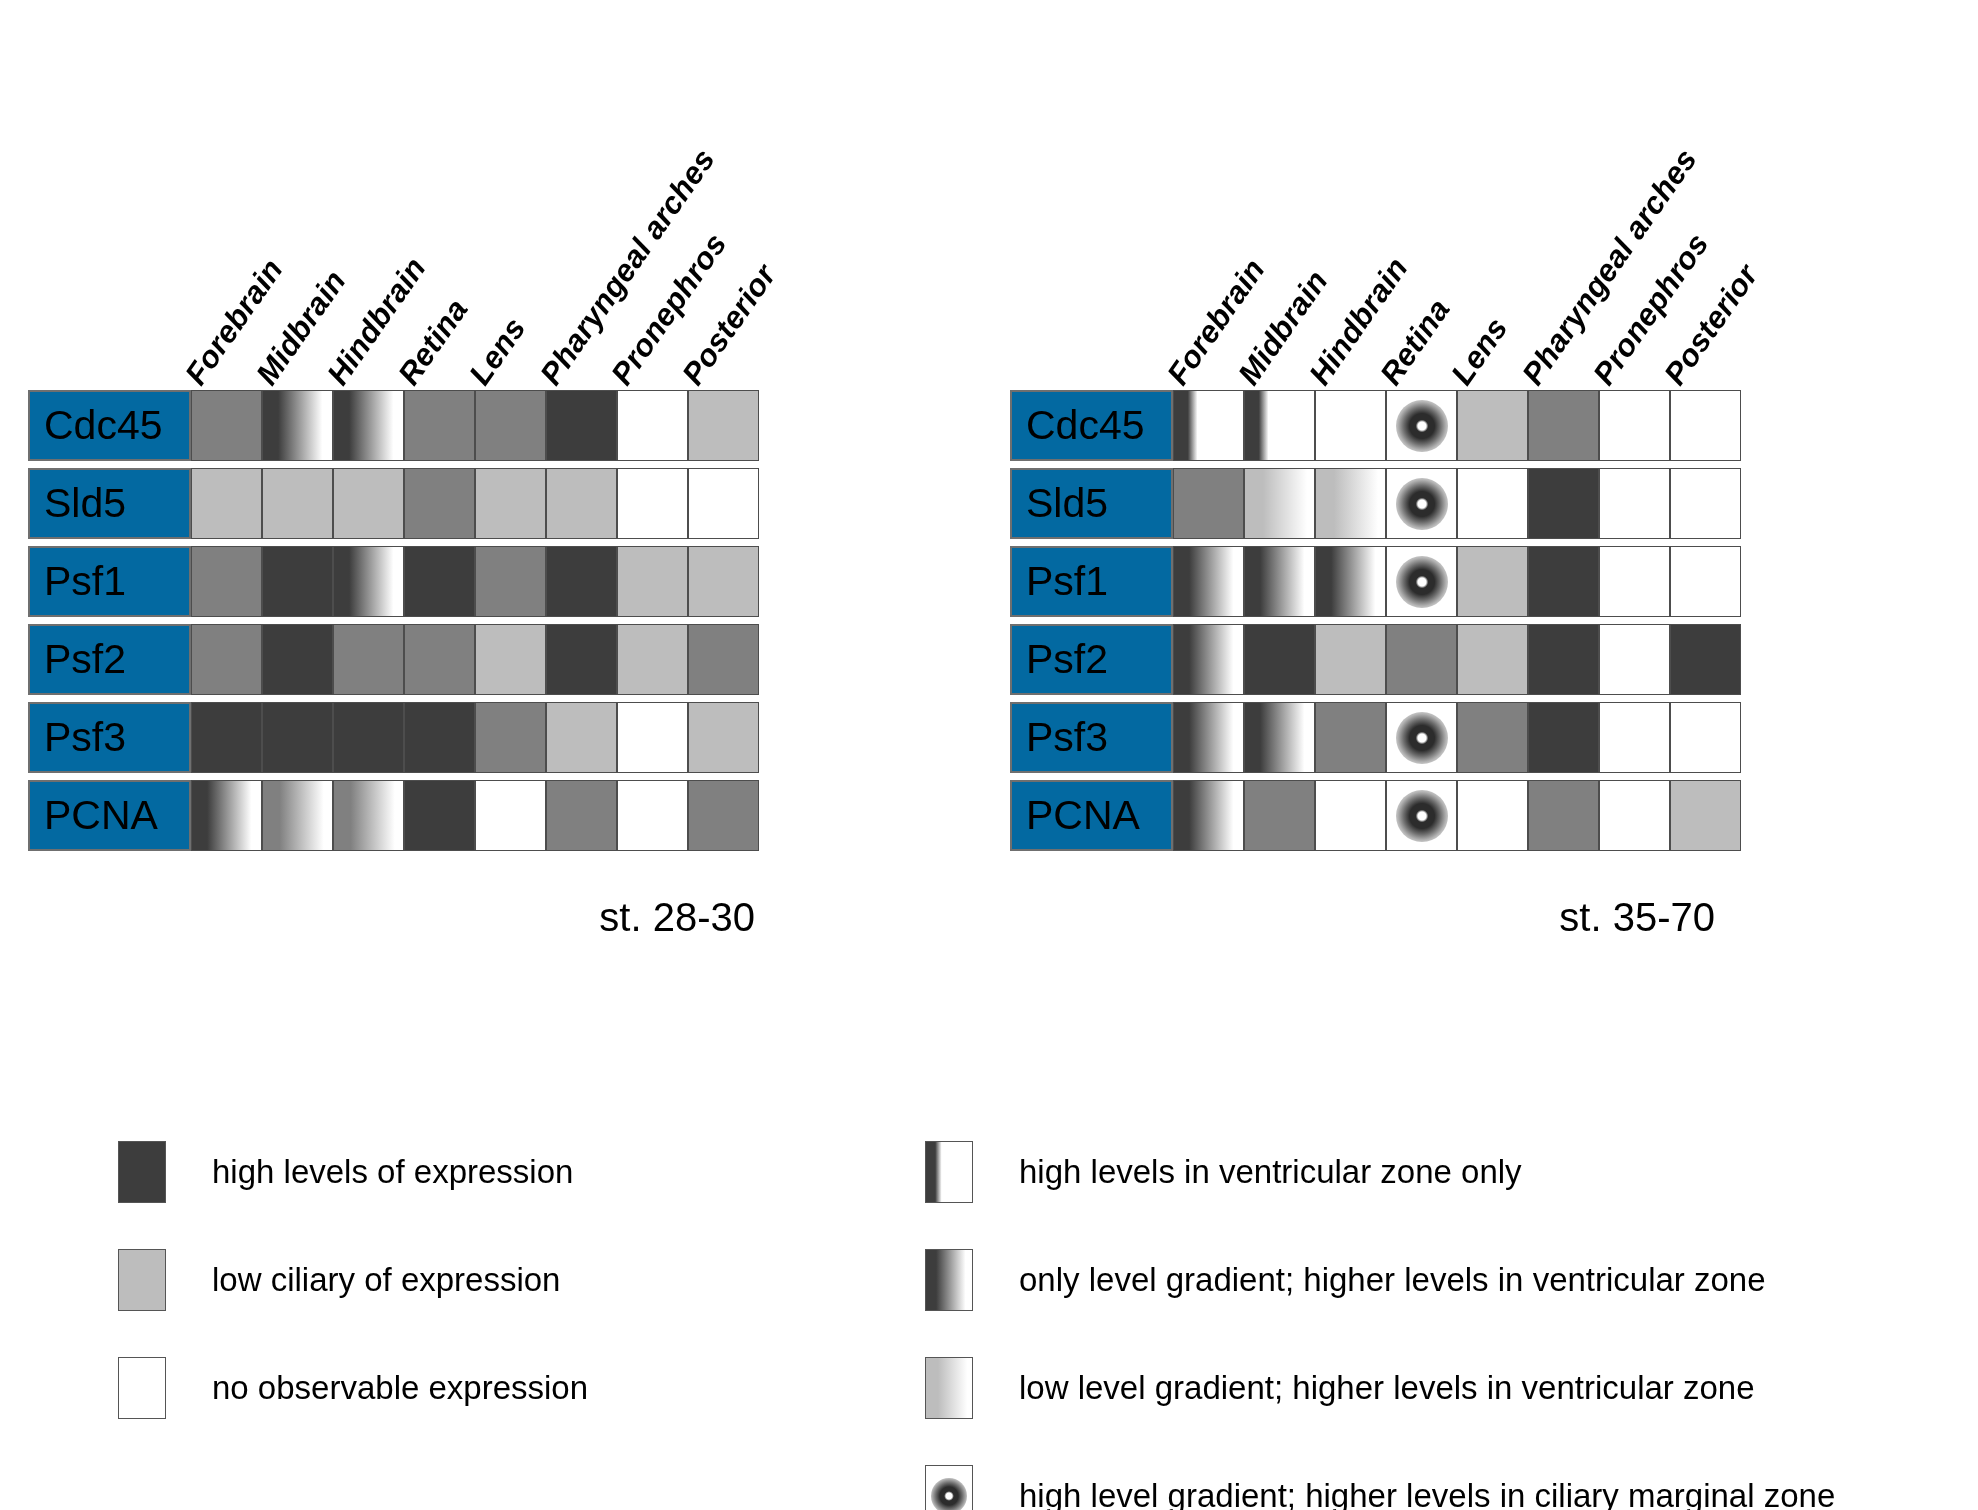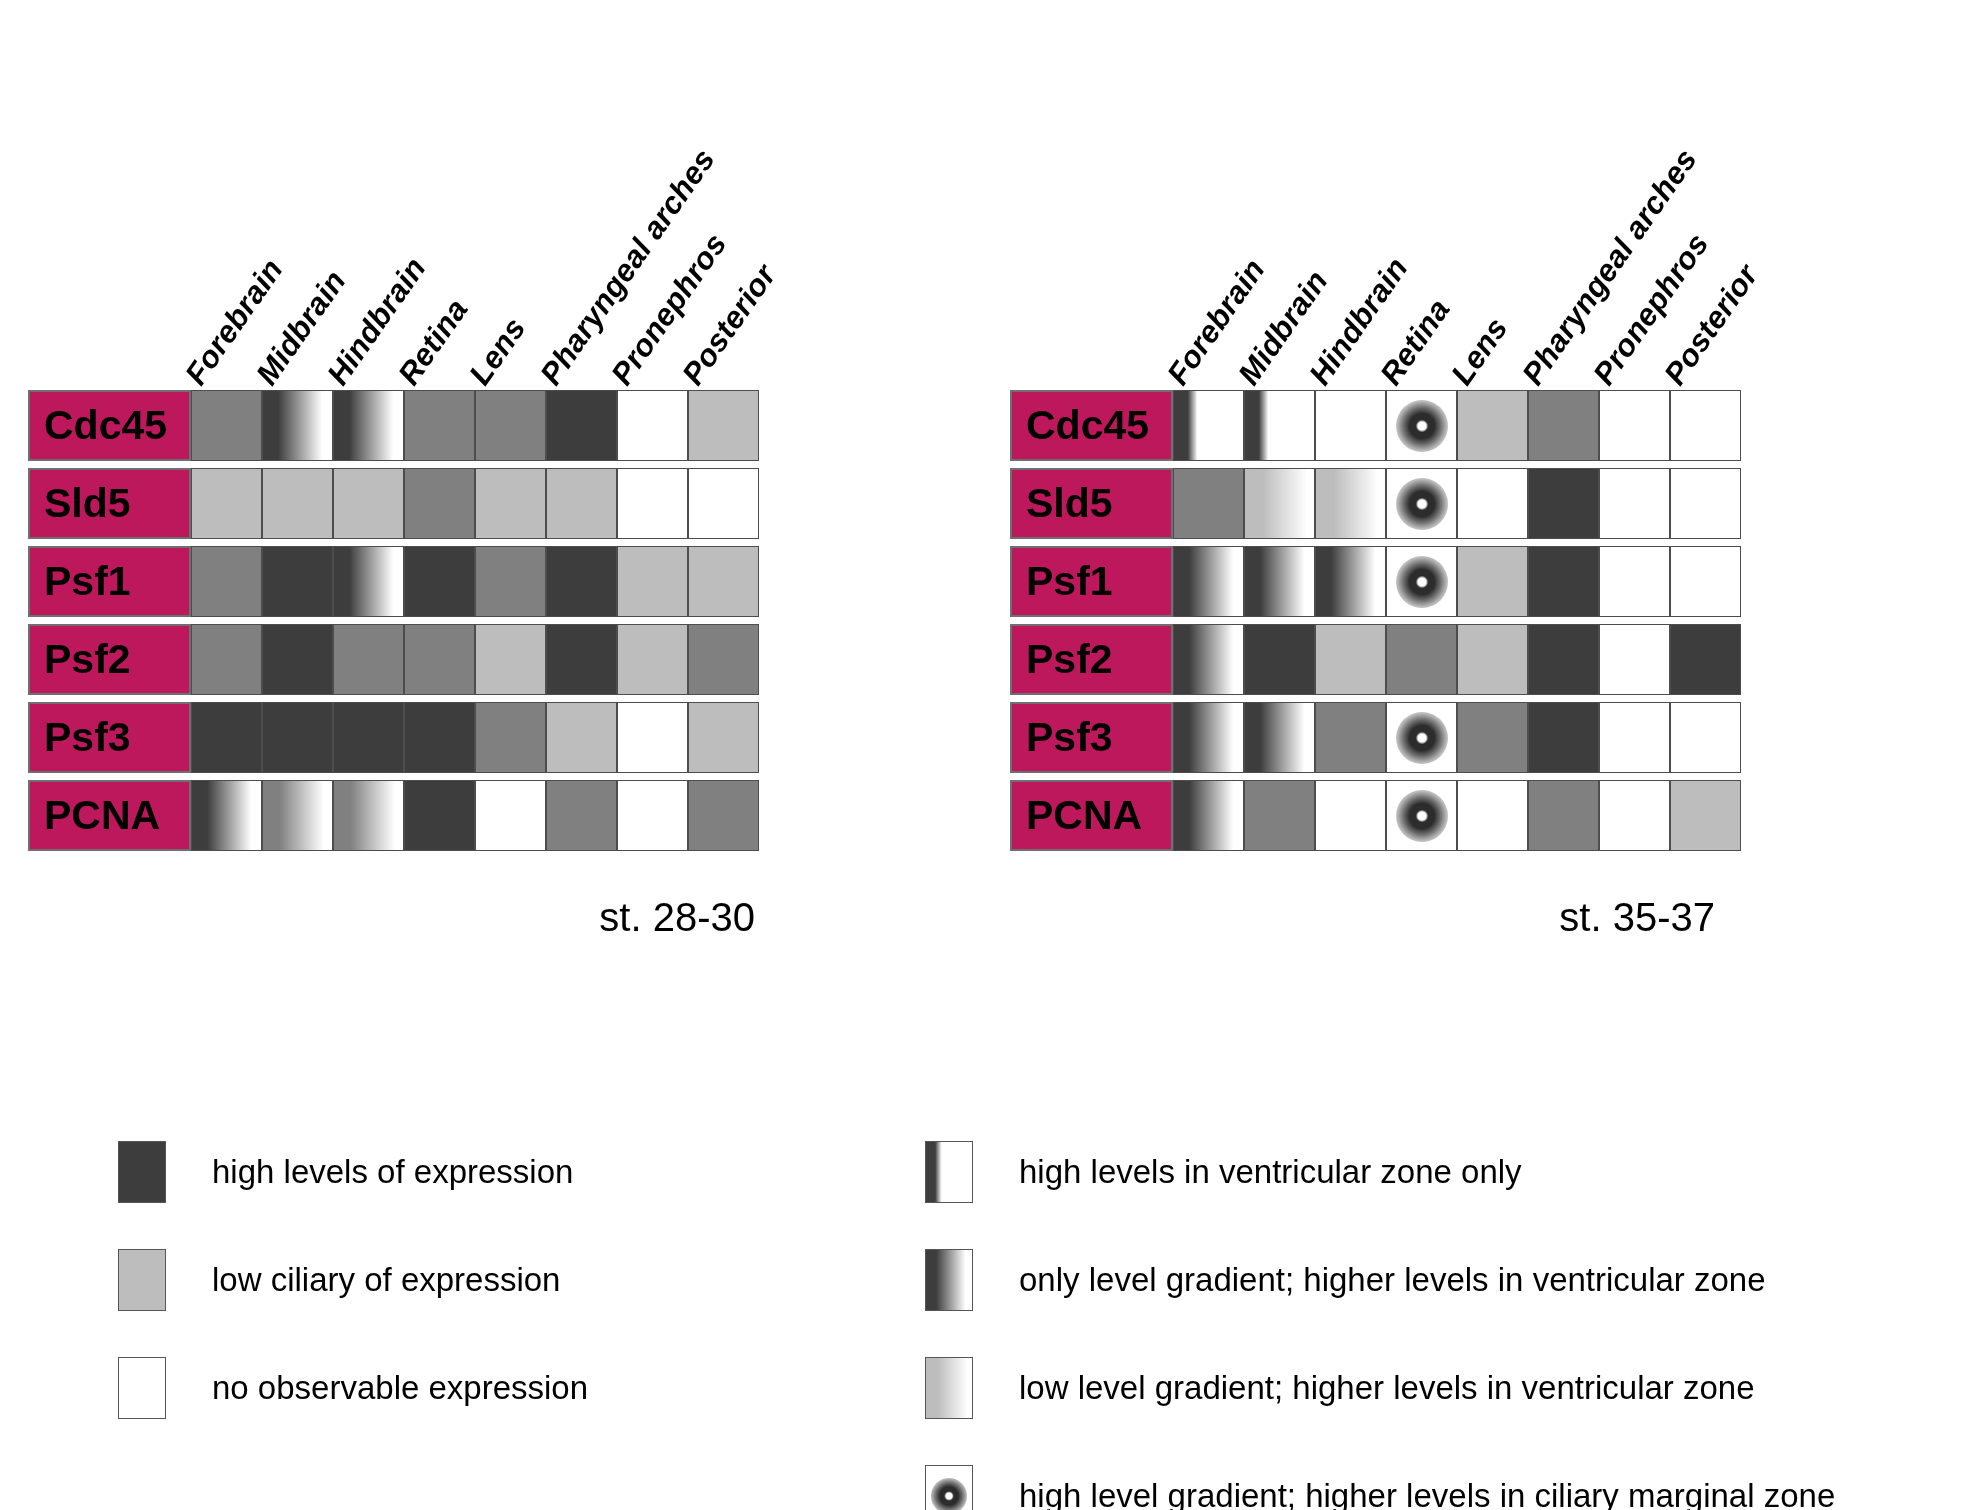--- a/index.html
+++ b/index.html
@@ -31,24 +31,23 @@
     letter-spacing:.2px;
     line-height:1;
   }
 
   
   .grid{display:flex;flex-direction:column;gap:7px;}
   .row{display:flex;align-items:stretch;height:71px;}
   .row-label{
     width:163px;
     border:2px solid #6f6f6f;
-    background:#be185d;
+    background:#0369a1;
     display:flex;align-items:center;
     box-sizing:border-box;
-    font-weight:bold;
   }
   .row-label span{
     font-size:41px;
     padding-left:14px;
     line-height:1;
   }
   .cells{display:flex;}
   .cell{
     width:71px;
     border:1px solid #4d4d4d;
@@ -323,21 +322,21 @@
           <div class="cell f-int" title="intermediate levels of expression"></div>
           <div class="cell f-none" title="no observable expression"></div>
           <div class="cell f-cmz" title="high level gradient; higher levels in ciliary marginal zone"></div>
           <div class="cell f-none" title="no observable expression"></div>
           <div class="cell f-int" title="intermediate levels of expression"></div>
           <div class="cell f-none" title="no observable expression"></div>
           <div class="cell f-low" title="low levels of expression"></div>
         </div>
       </div>
     </div>
-  <div class="stage-caption">st. 35-37</div>
+  <div class="stage-caption">st. 35-70</div>
 </div>
 
 <div id="legend">
   <div class="legend-col" id="legend-left">
       <div class="legend-item">
         <div class="legend-swatch f-high"></div>
         <div class="legend-text">high levels of expression</div>
       </div>
       <div class="legend-item">
         <div class="legend-swatch f-low"></div>

